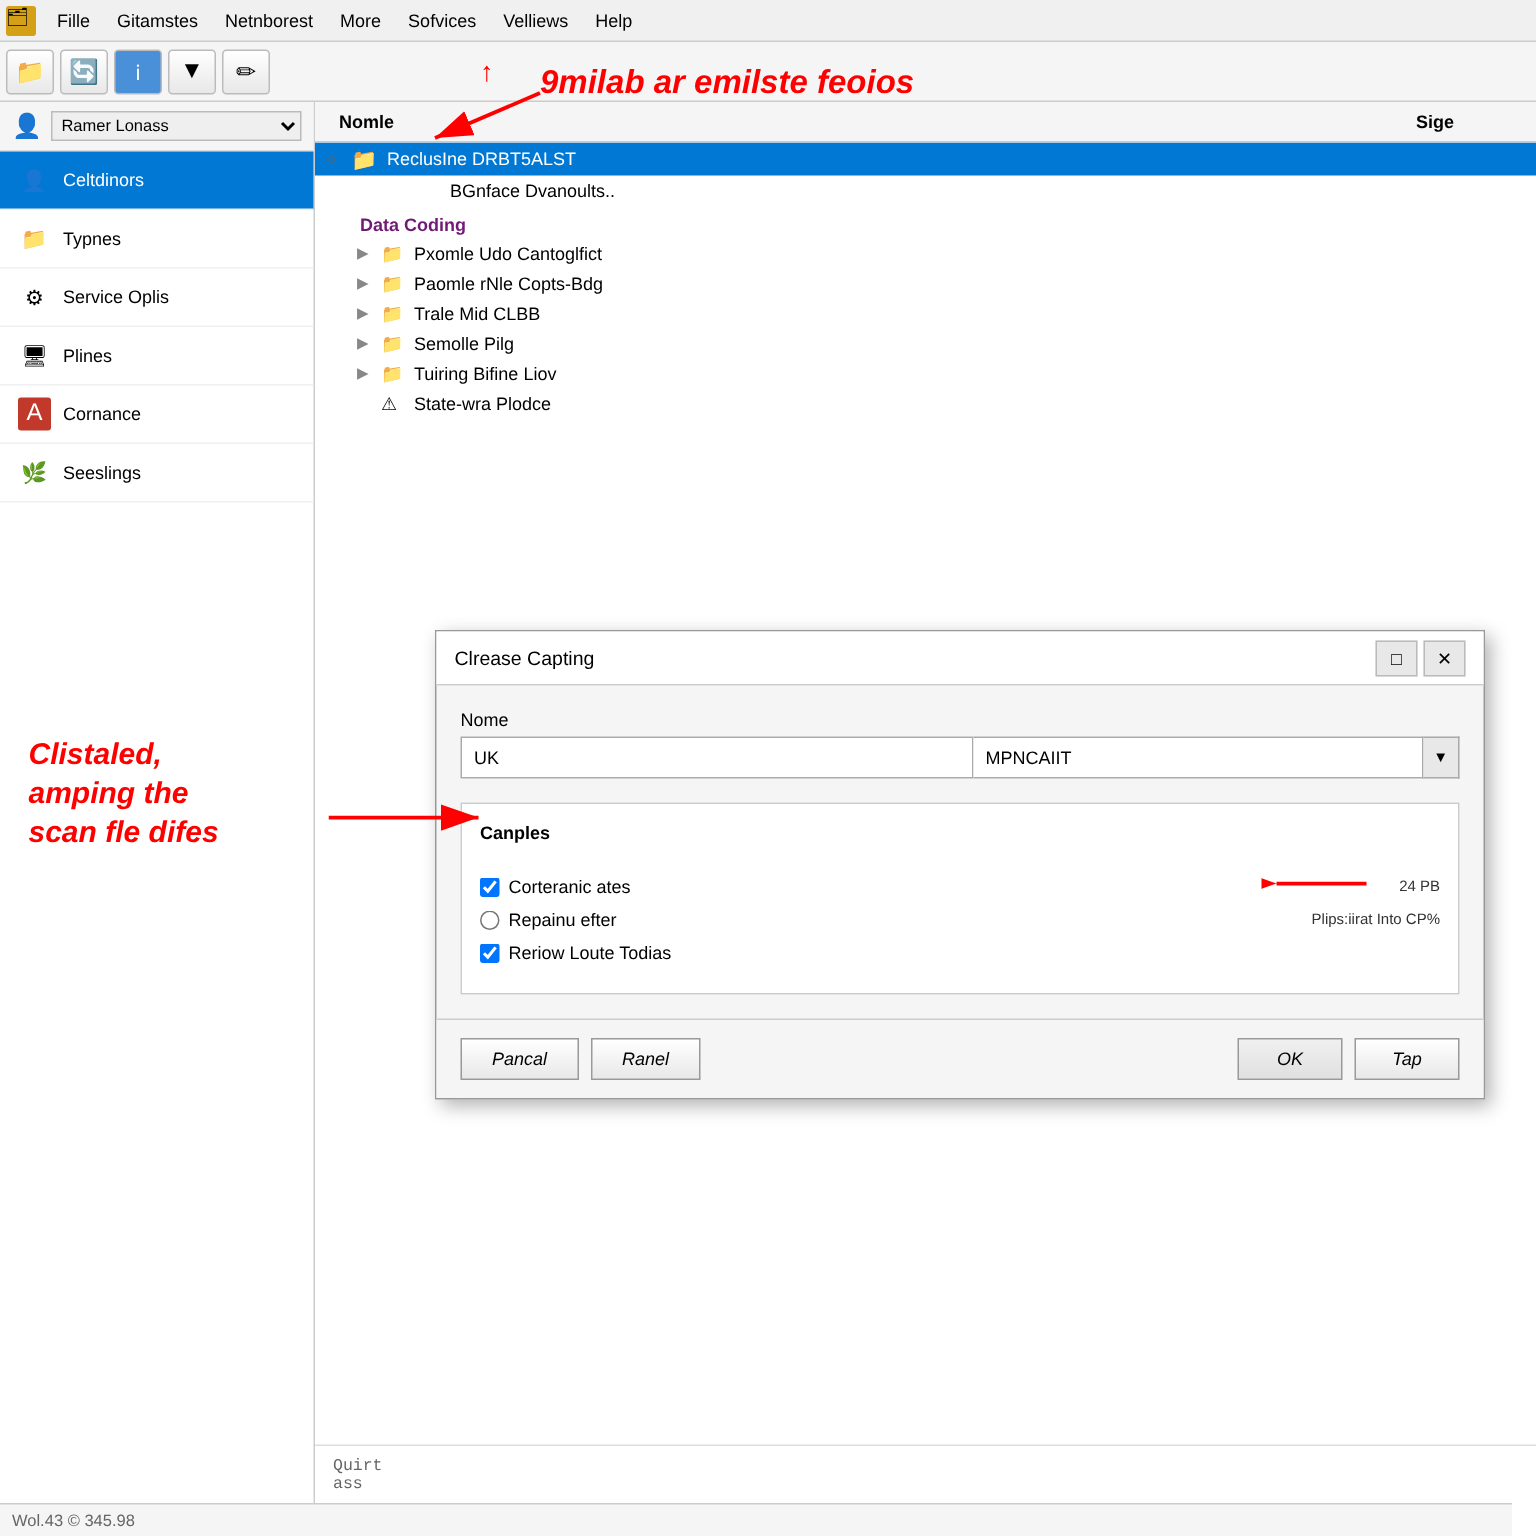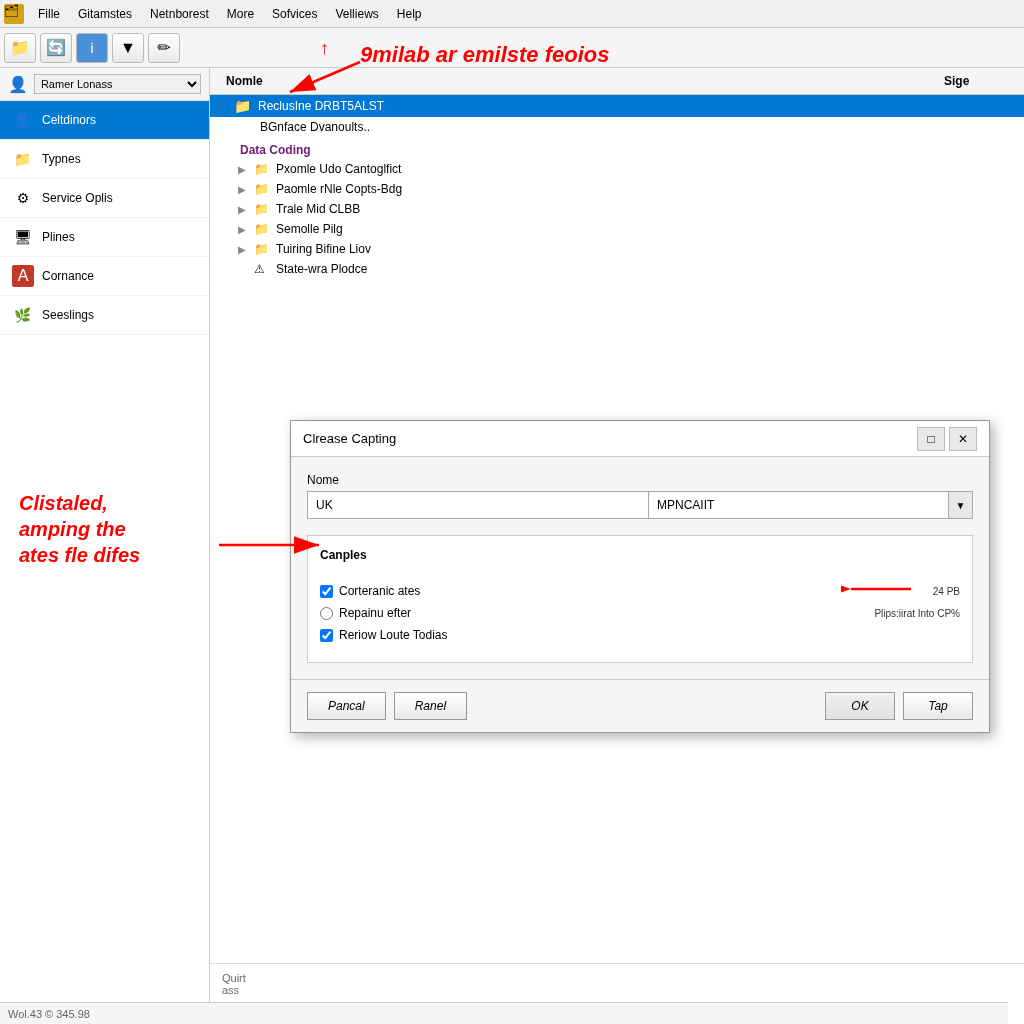--- a/index.html
+++ b/index.html
@@ -38,25 +38,25 @@
     .file-item.selected { background: #0078d4; color: white; }
     .file-item .expand { width: 10px; font-size: 10px; color: #666; }
     .file-item .file-icon { font-size: 14px; width: 18px; }
     .file-item .file-name { flex: 1; font-size: 12px; }
 
     .tree-item { padding: 3px 8px 3px 28px; display: flex; align-items: center; gap: 6px; cursor: pointer; }
     .tree-item .expand { width: 10px; font-size: 10px; color: #888; }
     .tree-item .file-icon { font-size: 12px; width: 16px; }
     .tree-item .file-name { font-size: 12px; }
 
-    .sub-item { padding: 3px 8px 3px 50px; display: flex; align-items: center; gap: 6px; cursor: pointer; font-size: 12px; }
+    .sub-item { padding: 3px 8px 3px 50px; display: flex; align-items: center; gap: 6px; cursor: pointer; font-size: 12px; margin-left: 40px; }
 
     .section-label { padding: 6px 8px 2px 30px; font-weight: bold; font-size: 12px; color: #701a75; }
 
-    .bottom-panel { padding: 8px 12px; border-top: 1px solid #ddd; font-size: 11px; color: #666; }
+    .bottom-panel { padding: 8px 12px; border-top: 1px solid #ddd; font-size: 11px; color: #666; font-family: Liberation Mono, monospace; }
     .link-text { color: #0078d4; cursor: pointer; font-size: 11px; text-decoration: underline; padding: 4px 12px; display: inline-block; }
     .dialog { position: absolute; top: 420px; left: 290px; width: 700px; background: #f5f5f5; border: 1px solid #999; box-shadow: 4px 4px 12px rgba(0,0,0,0.3); z-index: 150; }
     .dialog-titlebar { display: flex; align-items: center; justify-content: space-between; background: #fff; border-bottom: 1px solid #ccc; padding: 8px 12px; height: 36px; }
     .dialog-title { font-size: 13px; font-weight: normal; }
     .dialog-controls { display: flex; gap: 4px; }
     .dialog-btn-ctrl { width: 28px; height: 24px; border: 1px solid #bbb; background: #e8e8e8; cursor: pointer; display: flex; align-items: center; justify-content: center; font-size: 12px; }
 
     .dialog-body { padding: 16px; }
     .dialog-field-label { font-size: 12px; margin-bottom: 4px; }
     .dialog-name-row { display: flex; gap: 0; margin-bottom: 16px; }
@@ -219,21 +219,21 @@
       <span>ass</span>
     </div>
     <a class="link-text">Adlis</a>
   </div>
 </div>
 
 <div class="left-annotation">
   <div class="left-annotation-text">
     <span>Clistaled,</span><br>
     <span>amping the</span><br>
-    <span>ates fle difes</span>
+    <span>scan fle difes</span>
   </div>
 
   <svg style="position:absolute; left:200px; top:30px; pointer-events:none;" width="120" height="50">
     <defs>
       <marker id="arrowhead2" markerWidth="10" markerHeight="7" refX="10" refY="3.5" orient="auto">
         <polygon points="0 0, 10 3.5, 0 7" fill="red"></polygon>
       </marker>
     </defs>
     <line x1="0" y1="25" x2="100" y2="25" stroke="red" stroke-width="2.5" marker-end="url(#arrowhead2)"></line>
   </svg>

